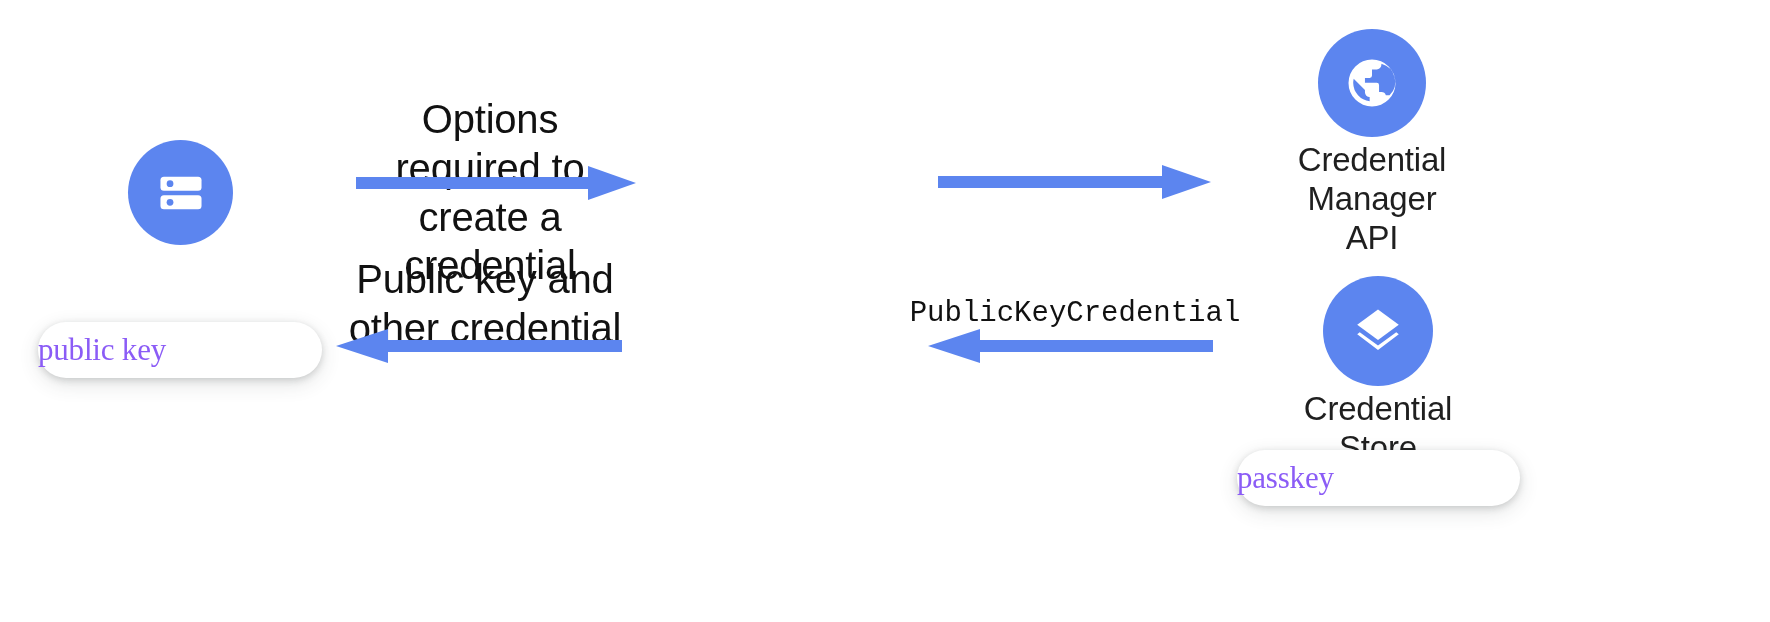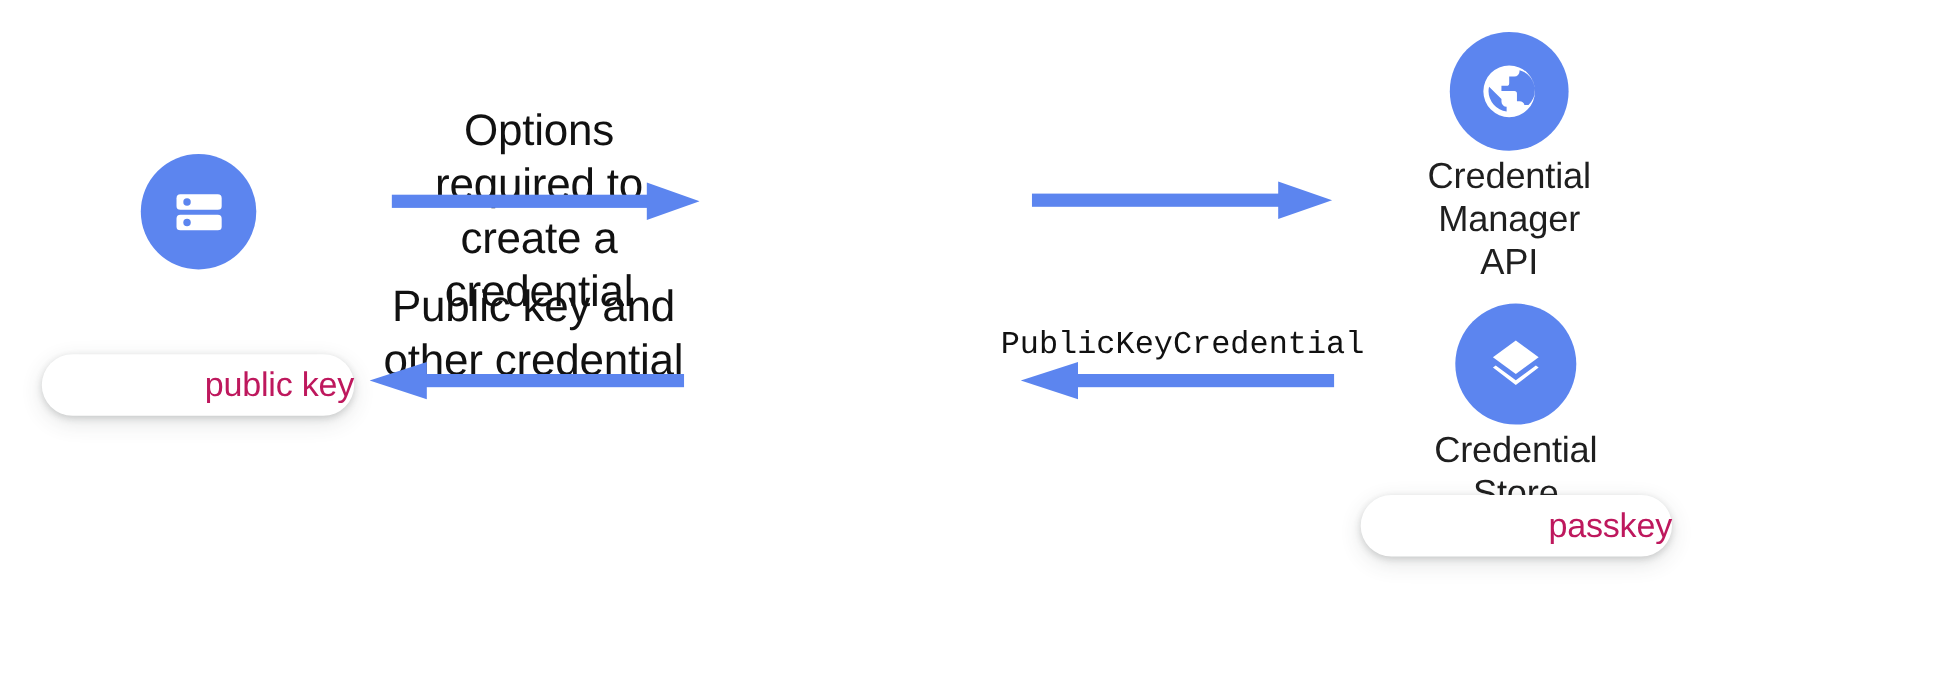--- a/index.html
+++ b/index.html
@@ -43,27 +43,28 @@
     text-align: center;
     letter-spacing: -0.2px;
     white-space: pre-line;
   }
 
   
   .pill {
     position: absolute;
     display: flex;
     align-items: center;
-    justify-content: flex-end;
+    justify-content: flex-start;
     background: #ffffff;
     border-radius: 999px;
     box-shadow: 0 2px 7px rgba(60,64,67,0.20), 0 6px 20px rgba(60,64,67,0.14);
-    color: #be185d;
+    color: #8b5cf6;
     font-size: 31px;
     letter-spacing: -0.2px;
+    font-family: Liberation Serif, serif;
   }
 
   
   .arrow-label {
     position: absolute;
     color: #111111;
     font-size: 40px;
     line-height: 1.22;
     text-align: center;
     white-space: pre-line;

